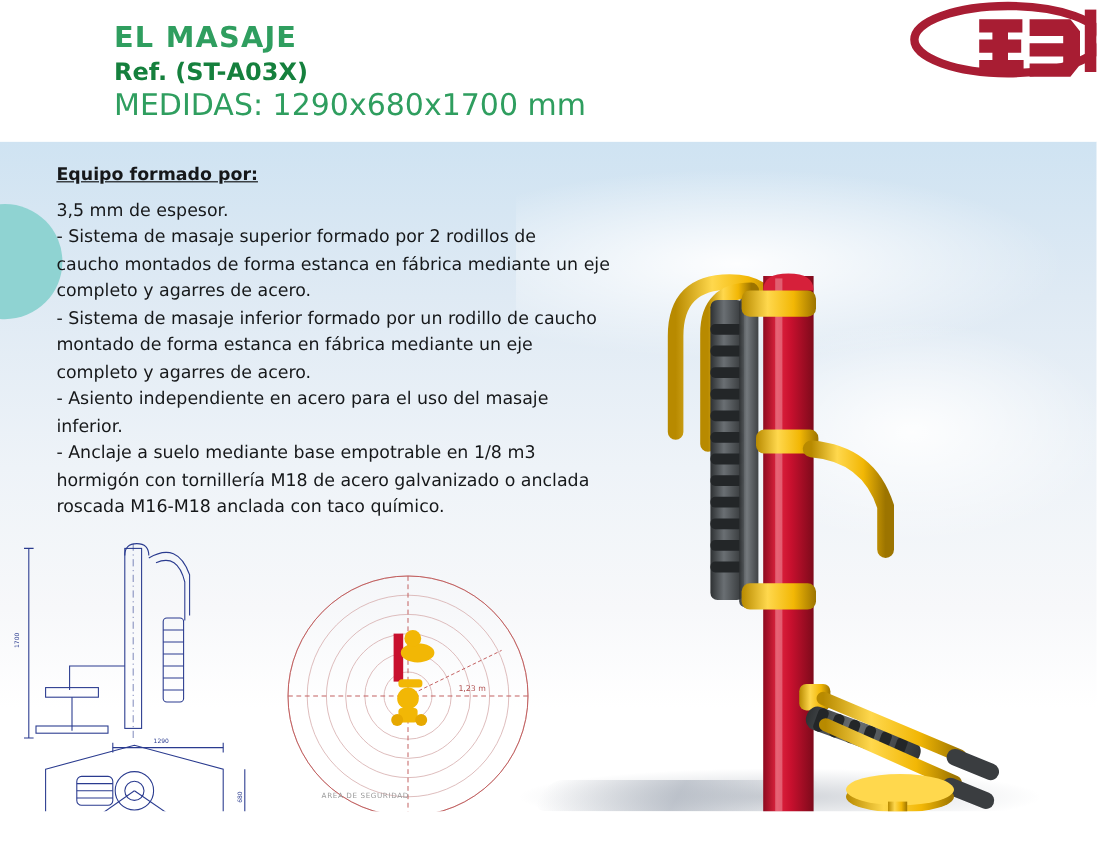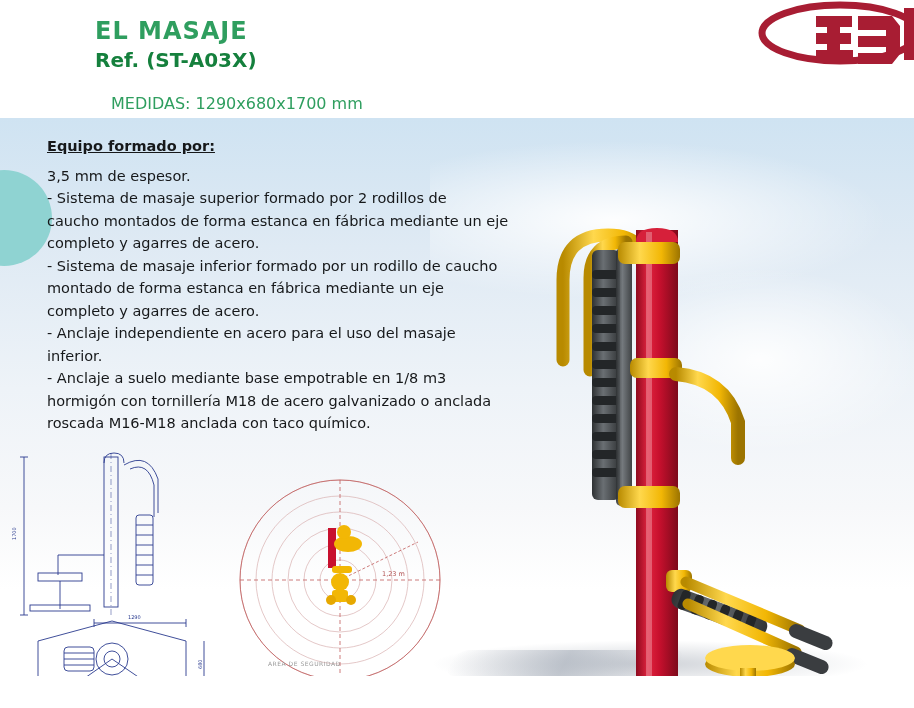--- a/index.html
+++ b/index.html
@@ -52,25 +52,25 @@
     font-family: "DejaVu Sans", sans-serif;
     font-size: 20px;
     font-weight: bold;
     color: #15803d;
     line-height: 28px;
     margin: 0;
     white-space: nowrap;
   }
   .title-med {
     font-family: "DejaVu Sans", sans-serif;
-    font-size: 16px;
+    font-size: 25px;
     font-weight: normal;
     color: #2f9e5f;
     line-height: 28px;
-    margin: 16px;
+    margin: 0;
     white-space: nowrap;
   }
 
   
   .logo {
     position: absolute;
     right: 0px;
     top: 0px;
     width: 160px;
     height: 78px;
@@ -237,21 +237,21 @@
 
   <div class="desc">
     <span class="desc-heading">Equipo formado por:</span>
     <span class="desc-line">3,5 mm de espesor.</span>
     <span class="desc-line">- Sistema de masaje superior formado por 2 rodillos de</span>
     <span class="desc-line">caucho montados de forma estanca en fábrica mediante un eje</span>
     <span class="desc-line">completo y agarres de acero.</span>
     <span class="desc-line">- Sistema de masaje inferior formado por un rodillo de caucho</span>
     <span class="desc-line">montado de forma estanca en fábrica mediante un eje</span>
     <span class="desc-line">completo y agarres de acero.</span>
-    <span class="desc-line">- Anclaje independiente en acero para el uso del masaje</span>
+    <span class="desc-line">- Asiento independiente en acero para el uso del masaje</span>
     <span class="desc-line">inferior.</span>
     <span class="desc-line">- Anclaje a suelo mediante base empotrable en 1/8 m3</span>
     <span class="desc-line">hormigón con tornillería M18 de acero galvanizado o anclada</span>
     <span class="desc-line">roscada M16-M18 anclada con taco químico.</span>
   </div>
 
   <div class="tech-drawing">
     <svg width="215" height="260" viewBox="0 0 215 260" xmlns="http://www.w3.org/2000/svg">
       <g stroke="#2a3b8f" stroke-width="0.9" fill="none">
 

